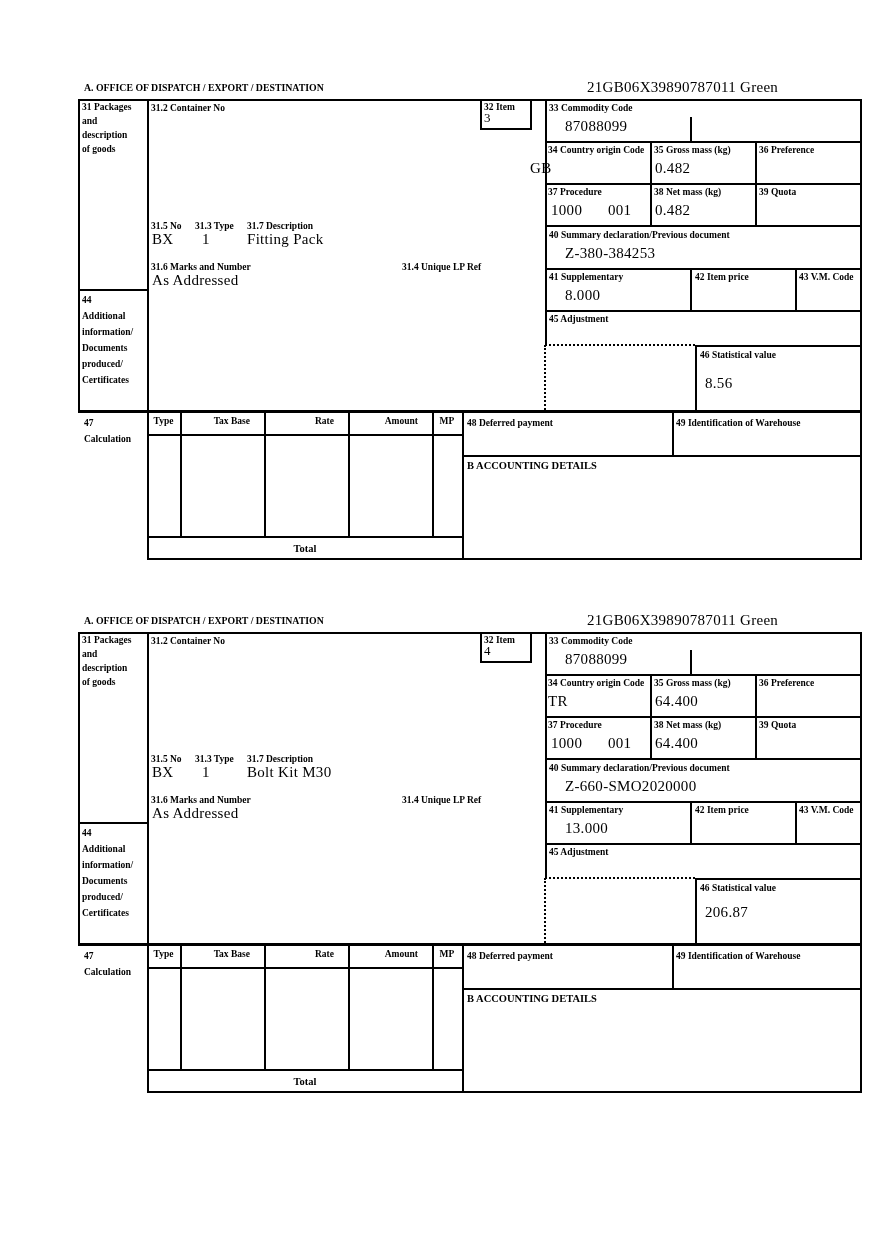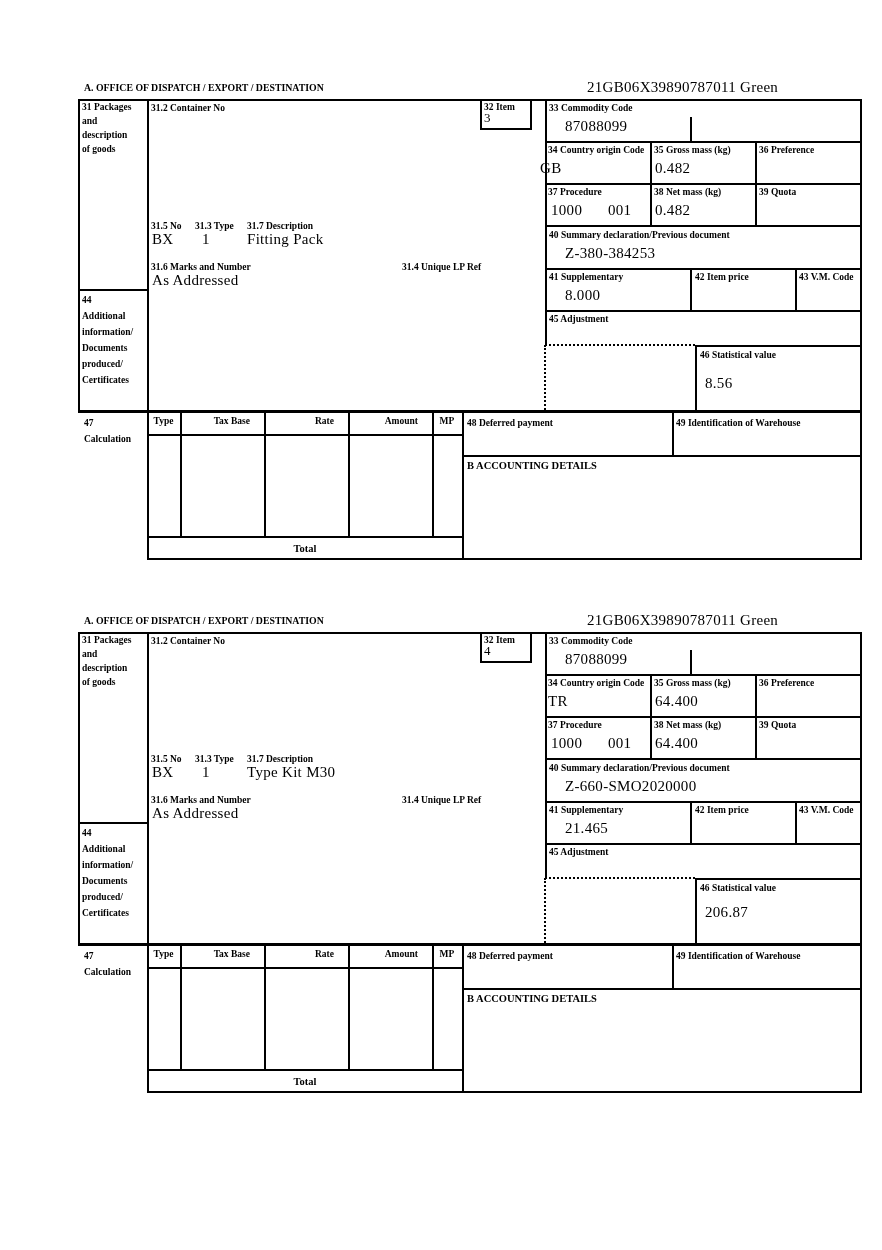--- a/index.html
+++ b/index.html
@@ -78,21 +78,21 @@
 
     <div class="lbl" style="left:73px;top:23px">31.2 Container No</div>
     <div class="lbl" style="left:406px;top:22px">32 Item</div>
     <div class="val" style="left:406px;top:31px;font-size:13px">3</div>
     <div class="lbl" style="left:471px;top:23px">33 Commodity Code</div>
     <div class="val" style="left:487px;top:39px">87088099</div>
 
     <div class="lbl" style="left:470px;top:65px">34 Country origin Code</div>
     <div class="lbl" style="left:576px;top:65px">35 Gross mass (kg)</div>
     <div class="lbl" style="left:681px;top:65px">36 Preference</div>
-    <div class="val" style="left:462px;top:81px">GB</div>
+    <div class="val" style="left:452px;top:81px">GB</div>
     <div class="val" style="left:577px;top:81px">0.482</div>
 
     <div class="lbl" style="left:470px;top:107px">37 Procedure</div>
     <div class="lbl" style="left:576px;top:107px">38 Net mass (kg)</div>
     <div class="lbl" style="left:681px;top:107px">39 Quota</div>
     <div class="val" style="left:473px;top:123px">1000</div>
     <div class="val" style="left:530px;top:123px">001</div>
     <div class="val" style="left:577px;top:123px">0.482</div>
 
     <div class="lbl" style="left:471px;top:150px">40 Summary declaration/Previous document</div>
@@ -204,32 +204,32 @@
     <div class="val" style="left:473px;top:123px">1000</div>
     <div class="val" style="left:530px;top:123px">001</div>
     <div class="val" style="left:577px;top:123px">64.400</div>
 
     <div class="lbl" style="left:471px;top:150px">40 Summary declaration/Previous document</div>
     <div class="val" style="left:487px;top:166px">Z-660-SMO2020000</div>
 
     <div class="lbl" style="left:471px;top:192px">41 Supplementary</div>
     <div class="lbl" style="left:617px;top:192px">42 Item price</div>
     <div class="lbl" style="left:721px;top:192px">43 V.M. Code</div>
-    <div class="val" style="left:487px;top:208px">21.465</div>
+    <div class="val" style="left:487px;top:208px">13.000</div>
 
     <div class="lbl" style="left:471px;top:234px">45 Adjustment</div>
     <div class="lbl" style="left:622px;top:270px">46 Statistical value</div>
     <div class="val" style="left:627px;top:292px">206.87</div>
 
     <div class="lbl" style="left:73px;top:141px">31.5 No</div>
     <div class="lbl" style="left:117px;top:141px">31.3 Type</div>
     <div class="lbl" style="left:169px;top:141px">31.7 Description</div>
     <div class="val" style="left:74px;top:152px">BX</div>
     <div class="val" style="left:124px;top:152px">1</div>
-    <div class="val" style="left:169px;top:152px">Type Kit M30</div>
+    <div class="val" style="left:169px;top:152px">Bolt Kit M30</div>
 
     <div class="lbl" style="left:73px;top:182px">31.6 Marks and Number</div>
     <div class="lbl" style="left:324px;top:182px">31.4 Unique LP Ref</div>
     <div class="val" style="left:74px;top:193px">As Addressed</div>
 
     <div class="th" style="left:69px;width:33px;text-align:center">Type</div>
     <div class="th" style="left:102px;width:70px;text-align:right">Tax Base</div>
     <div class="th" style="left:186px;width:70px;text-align:right">Rate</div>
     <div class="th" style="left:270px;width:70px;text-align:right">Amount</div>
     <div class="th" style="left:354px;width:30px;text-align:center">MP</div>

